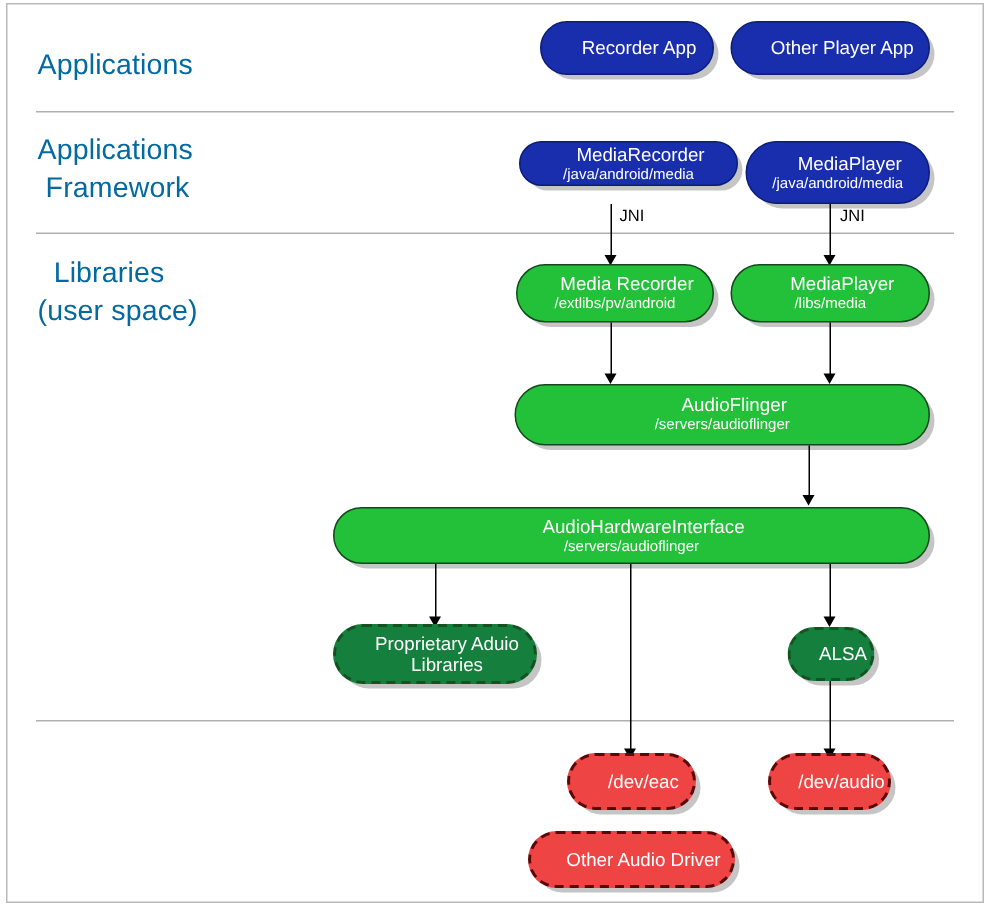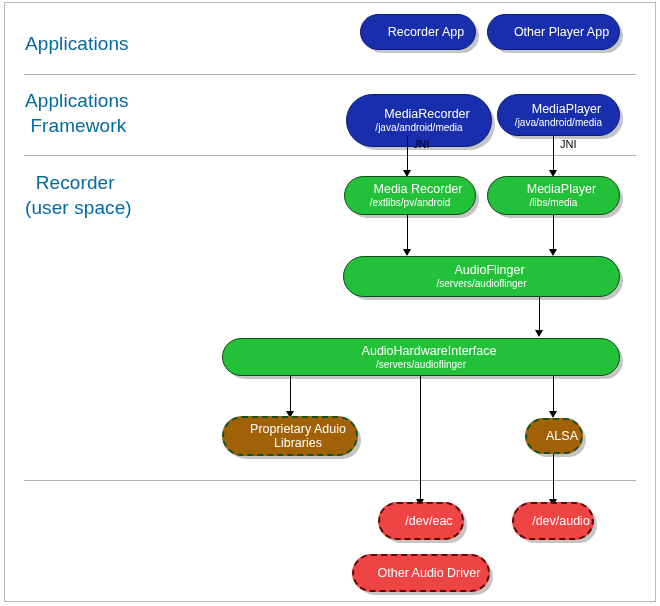--- a/index.html
+++ b/index.html
@@ -70,21 +70,21 @@
 
   .node.blue {
     background: #182ead;
     border: 1px solid #0d1d74;
   }
   .node.green {
     background: #23c03a;
     border: 1px solid #10491c;
   }
   .node.green-dashed {
-    background: #a16207;
+    background: #15803d;
     border: 2px dashed #14521f;
     align-items: center;
   }
   .node.red-dashed {
     background: #ef4444;
     border: 2px dashed #5c0606;
   }
   .node.wrap .t1 { white-space: normal; }
 
   
@@ -117,33 +117,33 @@
 
   <div class="divider" style="left:24px; top:74px; width:612px;"></div>
   <div class="divider" style="left:24px; top:155px; width:612px;"></div>
   <div class="divider" style="left:24px; top:480px; width:612px;"></div>
 
   <div class="layer-label" style="left:25px; top:31px;">Applications</div>
 
   <div class="layer-label" style="left:25px; top:88px;">Applications
  Framework</div>
 
-  <div class="layer-label" style="left:25px; top:170px;">  Recorder
+  <div class="layer-label" style="left:25px; top:170px;">  Libraries
 (user space)</div>
 
 
   <div class="node blue" style="left:360px; top:14px; width:116px; height:36px;">
     <span class="t1">Recorder App</span>
   </div>
 
   <div class="node blue" style="left:487px; top:14px; width:133px; height:36px;">
     <span class="t1">Other Player App</span>
   </div>
 
-  <div class="node blue two-line" style="left:346px; top:94px; width:146px; height:53px;">
+  <div class="node blue two-line" style="left:346px; top:94px; width:146px; height:30px;">
     <span class="t1">MediaRecorder</span>
     <span class="t2">/java/android/media</span>
   </div>
 
   <div class="node blue two-line" style="left:497px; top:94px; width:123px; height:42px;">
     <span class="t1">MediaPlayer</span>
     <span class="t2">/java/android/media</span>
   </div>
 
   <div class="vline" style="left:407px; top:136px; height:37px;"></div>

